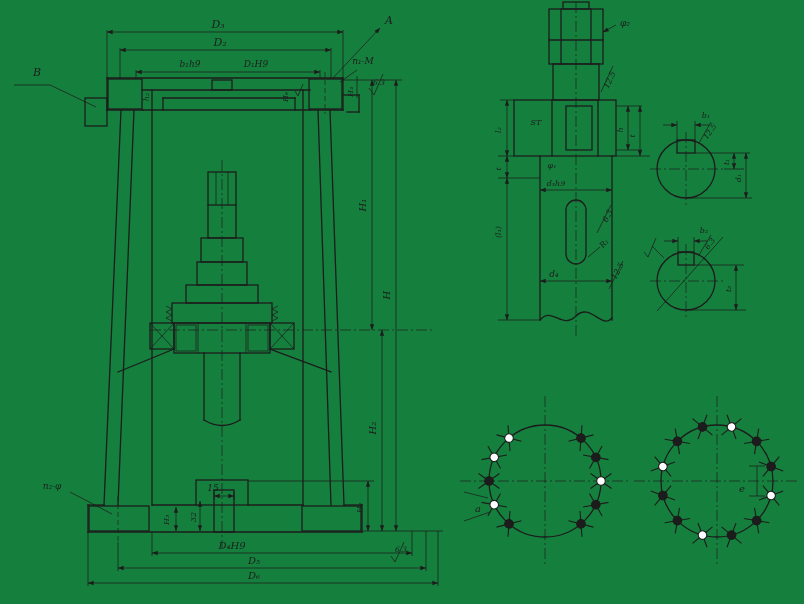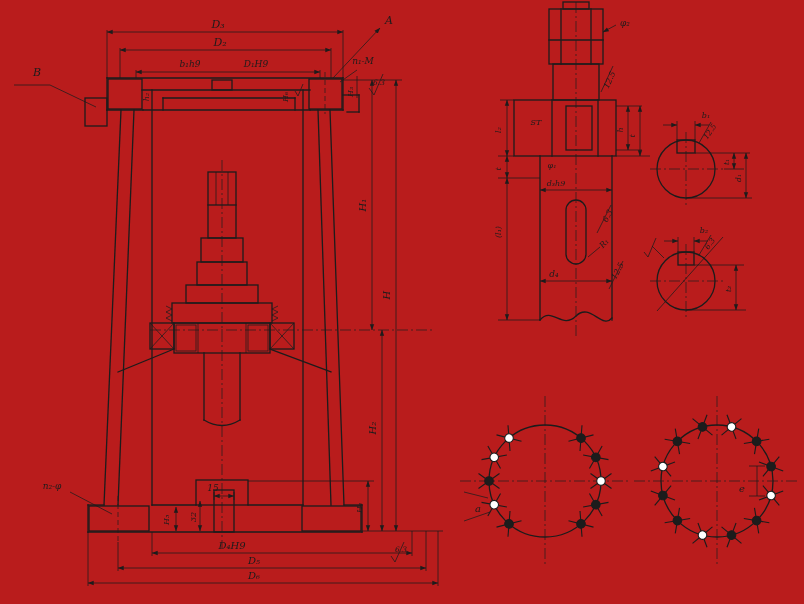--- a/index.html
+++ b/index.html
@@ -1,16 +1,16 @@
 <!DOCTYPE html>
 <html><head>
 <meta charset="utf-8">
 <style>
   html,body{margin:0;padding:0;background:#e8e8e8;}
-  .canvas{width:804px;height:604px;background:#b91c1c;position:relative;overflow:hidden;}
+  .canvas{width:804px;height:604px;background:#15803d;position:relative;overflow:hidden;}
   svg text{font-family:"DejaVu Serif",serif;font-style:italic;fill:#1c1c1c;}
   .s{stroke:#1c1c1c;stroke-width:1.3;fill:none;stroke-linecap:square;}
   .t{stroke:#1c1c1c;stroke-width:.75;fill:none;}
   .cl{stroke:#1c1c1c;stroke-width:.7;fill:none;stroke-dasharray:11 3 2 3;}
   .dsh{stroke:#1c1c1c;stroke-width:.7;fill:none;stroke-dasharray:5 3;}
   .f11{font-size:11px;}.f10{font-size:10px;}.f9{font-size:9px;}.f8{font-size:8px;}.f7{font-size:7.5px;}
   .mid{text-anchor:middle;}
 </style>
 </head>
 <body>

